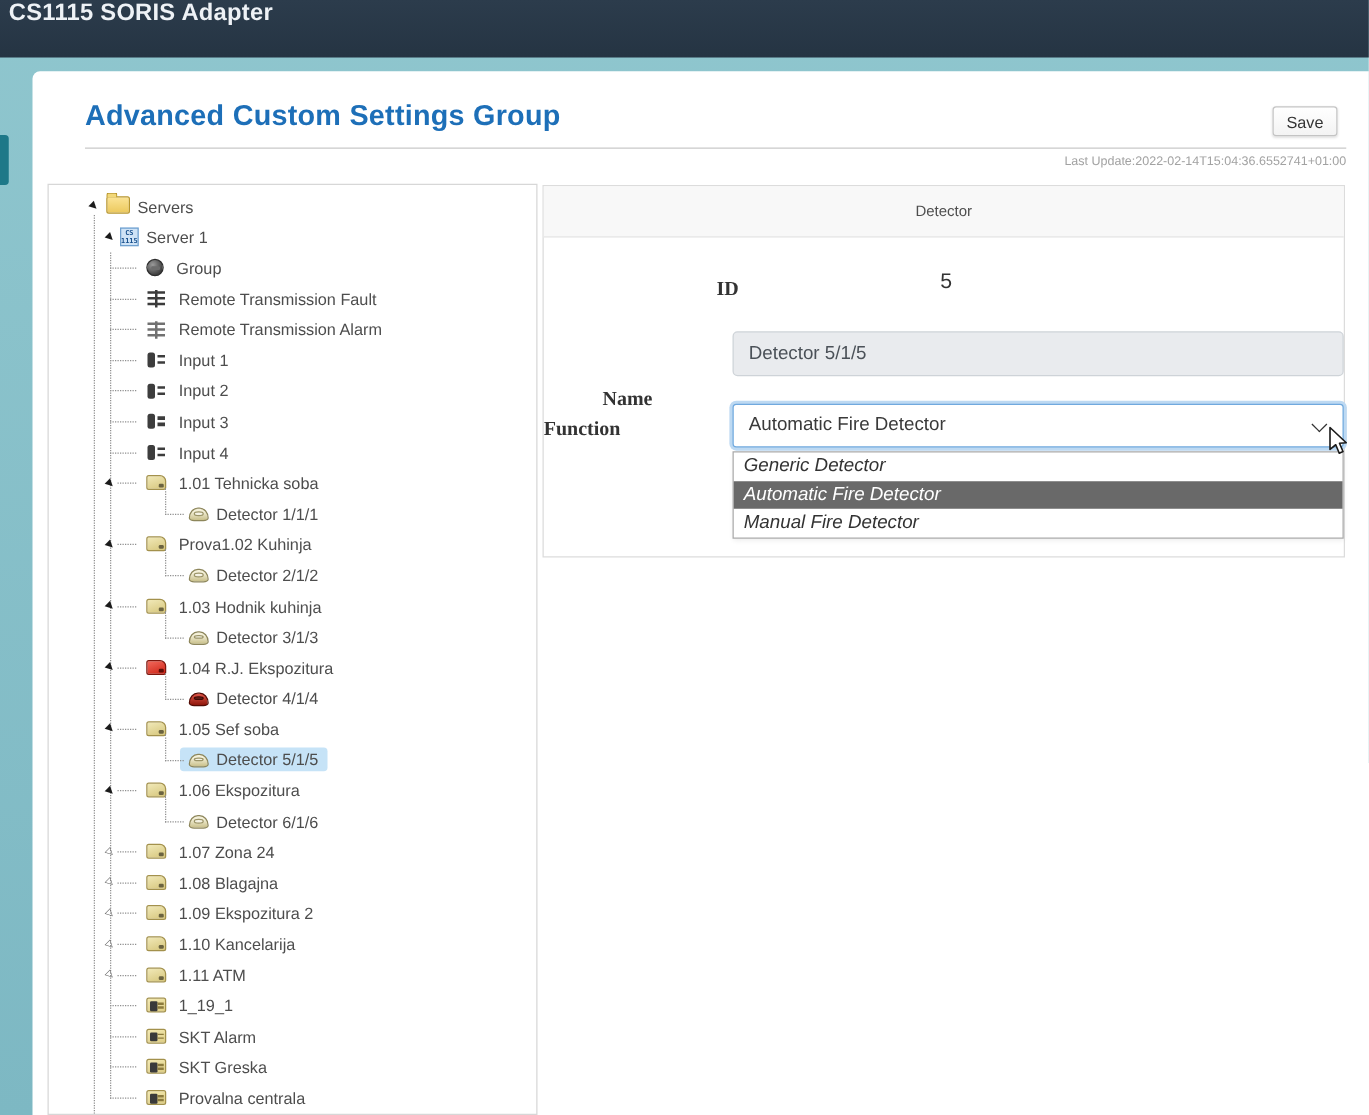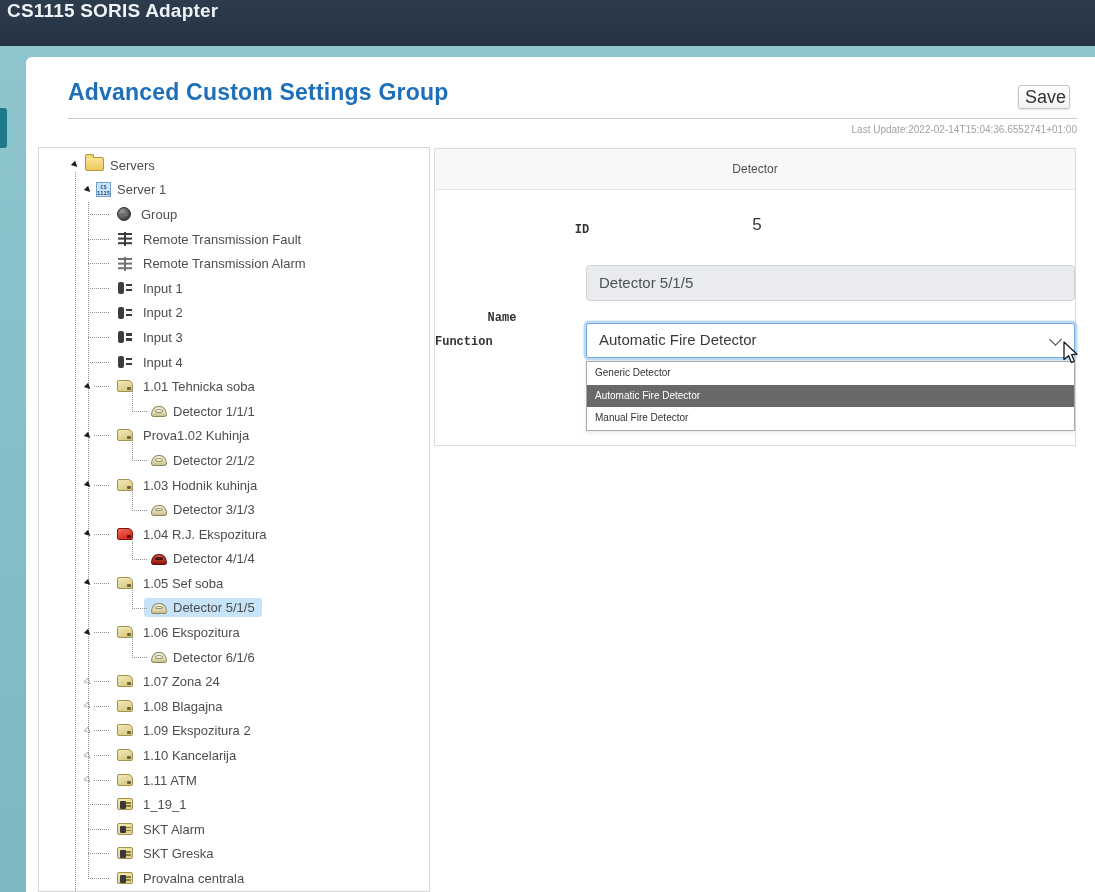--- a/index.html
+++ b/index.html
@@ -24,21 +24,21 @@
     background:#ffffff;border-radius:6px 0 0 0;z-index:2;
   }
   .page-title{
     position:absolute;left:42px;top:22px;margin:0;
     font-size:23px;font-weight:600;color:#1d6fb8;letter-spacing:.2px;
   }
   .save-btn{
     position:absolute;left:992px;top:28px;width:52px;height:24px;
     background:linear-gradient(180deg,#fff,#f3f3f3);
     border:1px solid #c3c3c3;border-radius:3px;
-    font-family:"Liberation Sans",sans-serif;font-size:18px;color:#333;
+    font-family:"Liberation Sans",sans-serif;font-size:13px;color:#333;
     box-shadow:0 1px 2px rgba(0,0,0,.12);cursor:pointer;
   }
   .rule{position:absolute;left:42px;top:61px;width:1009px;height:0;border-top:1px solid #c9c9c9;}
   .last-update{position:absolute;right:18px;top:67px;font-size:10px;color:#a2a2a2;}
   
   .tree-panel{
     position:absolute;left:12px;top:90px;width:392px;height:745px;
     border:1px solid #d7d7d7;background:#fff;overflow:hidden;box-sizing:border-box;
   }
   .vline{position:absolute;width:0;border-left:1px dotted #909090;}
@@ -95,21 +95,21 @@
   
   .detail-panel{
     position:absolute;left:408px;top:91px;width:642px;height:298px;
     border:1px solid #dcdcdc;background:#fff;box-sizing:border-box;
   }
   .detail-header{
     height:40px;background:#f8f8f8;border-bottom:1px solid #e5e5e5;
     display:flex;align-items:center;justify-content:center;
     font-size:12px;color:#4f4f4f;
   }
-  .flabel{font-family:Liberation Mono, monospace;font-weight:bold;font-size:12px;color:#333;}
+  .flabel{font-family:Liberation Serif, serif;font-weight:bold;font-size:16px;color:#333;}
   .id-label{position:absolute;left:122px;top:74px;width:50px;text-align:center;}
   .id-value{position:absolute;left:302px;top:66px;width:40px;text-align:center;font-size:17px;color:#333;}
   .name-label{position:absolute;left:0;top:128px;width:134px;text-align:center;margin-top:34px;}
   .fn-label{position:absolute;left:0;top:186px;width:134px;text-align:left;}
   .text-input{
     position:absolute;left:151px;top:116px;width:489px;height:36px;box-sizing:border-box;
     background:#e9ebee;border:1px solid #ced3d8;border-radius:4px;
     font-size:15px;color:#4b5158;line-height:34px;padding-left:12px;
   }
   .select{
@@ -117,21 +117,21 @@
     background:#fff;border:1px solid #70a9de;border-radius:3px;
     box-shadow:0 0 0 2.5px #bdd9f2;
     font-size:15px;color:#3a3a3a;line-height:32px;padding-left:12px;cursor:pointer;
   }
   .chevron{position:absolute;right:14px;top:11px;width:8px;height:8px;
     border-right:1.8px solid #333;border-bottom:1.8px solid #333;transform:rotate(45deg);}
   .options{
     position:absolute;left:151px;top:212px;width:489px;box-sizing:border-box;
     background:#fff;border:1px solid #a9a9a9;box-shadow:0 2px 4px rgba(0,0,0,.08);z-index:6;
   }
-  .opt{height:22.6px;line-height:22.6px;padding-left:8px;font-size:10px;color:#333;cursor:pointer;white-space:nowrap;overflow:hidden;}
+  .opt{height:22.6px;line-height:22.6px;padding-left:8px;font-size:15px;color:#333;cursor:pointer;white-space:nowrap;overflow:hidden;font-style:italic;}
   .opt.active{background:#696969;color:#fff;}
   
   .cursor{position:absolute;left:1060px;top:340px;z-index:50;}
 </style>
 </head>
 <body>
 
 <header class="app-header">
   <span class="app-title">CS1115 SORIS Adapter</span>
 </header>

